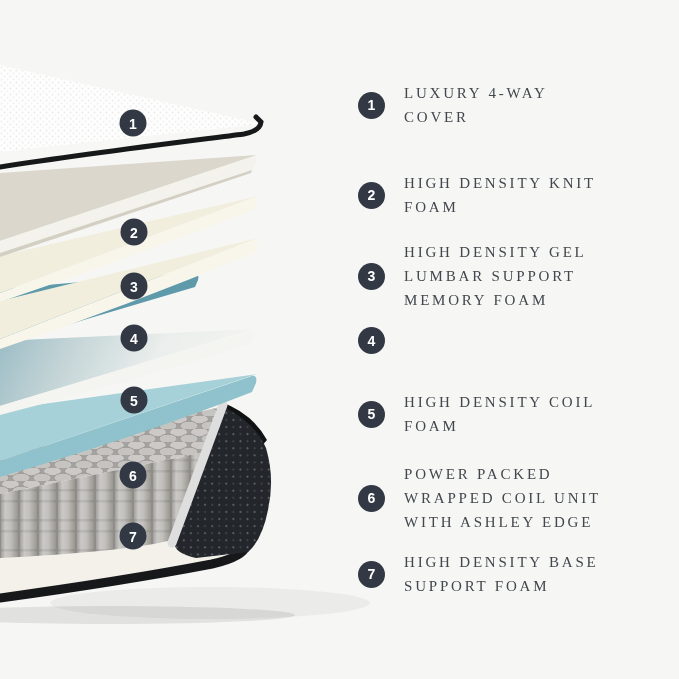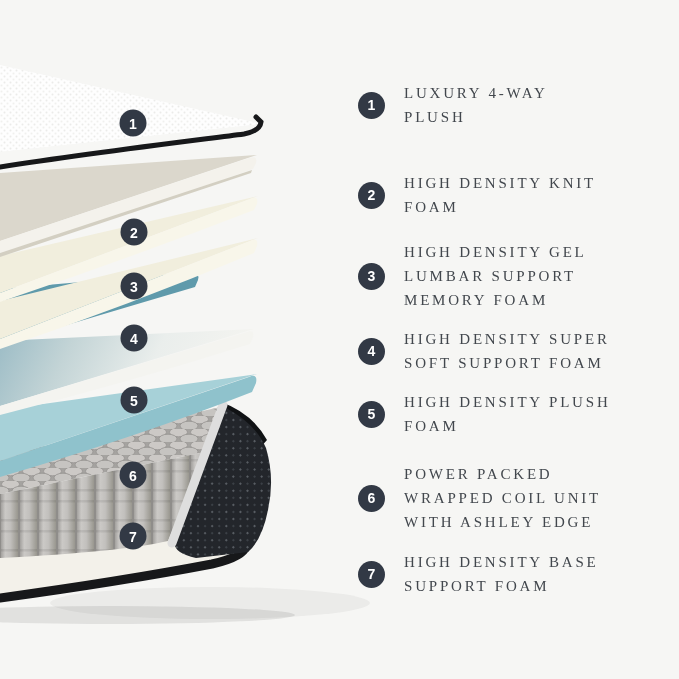--- a/index.html
+++ b/index.html
@@ -127,21 +127,21 @@
   <div class="badge" style="left:133px;top:536px;">
       <span>7</span>
     </div>
 
   <div class="legend-item" style="top:81px;">
     <div class="badge">
         <span>1</span>
       </div>
     <div class="legend-text">
       <div class="legend-line">LUXURY 4-WAY</div>
-      <div class="legend-line">PLUSH</div>
+      <div class="legend-line">COVER</div>
     </div>
   </div>
 
   <div class="legend-item" style="top:171px;">
     <div class="badge">
         <span>2</span>
       </div>
     <div class="legend-text">
       <div class="legend-line">HIGH DENSITY KNIT</div>
       <div class="legend-line">FOAM</div>
@@ -156,32 +156,28 @@
       <div class="legend-line">HIGH DENSITY GEL</div>
       <div class="legend-line">LUMBAR SUPPORT</div>
       <div class="legend-line">MEMORY FOAM</div>
     </div>
   </div>
 
   <div class="legend-item" style="top:327px;">
     <div class="badge">
         <span>4</span>
       </div>
-    <div class="legend-text">
-      <div class="legend-line">HIGH DENSITY SUPER</div>
-      <div class="legend-line">SOFT SUPPORT FOAM</div>
-    </div>
   </div>
 
   <div class="legend-item" style="top:390px;">
     <div class="badge">
         <span>5</span>
       </div>
     <div class="legend-text">
-      <div class="legend-line">HIGH DENSITY PLUSH</div>
+      <div class="legend-line">HIGH DENSITY COIL</div>
       <div class="legend-line">FOAM</div>
     </div>
   </div>
 
   <div class="legend-item" style="top:462px;">
     <div class="badge">
         <span>6</span>
       </div>
     <div class="legend-text">
       <div class="legend-line">POWER PACKED</div>

